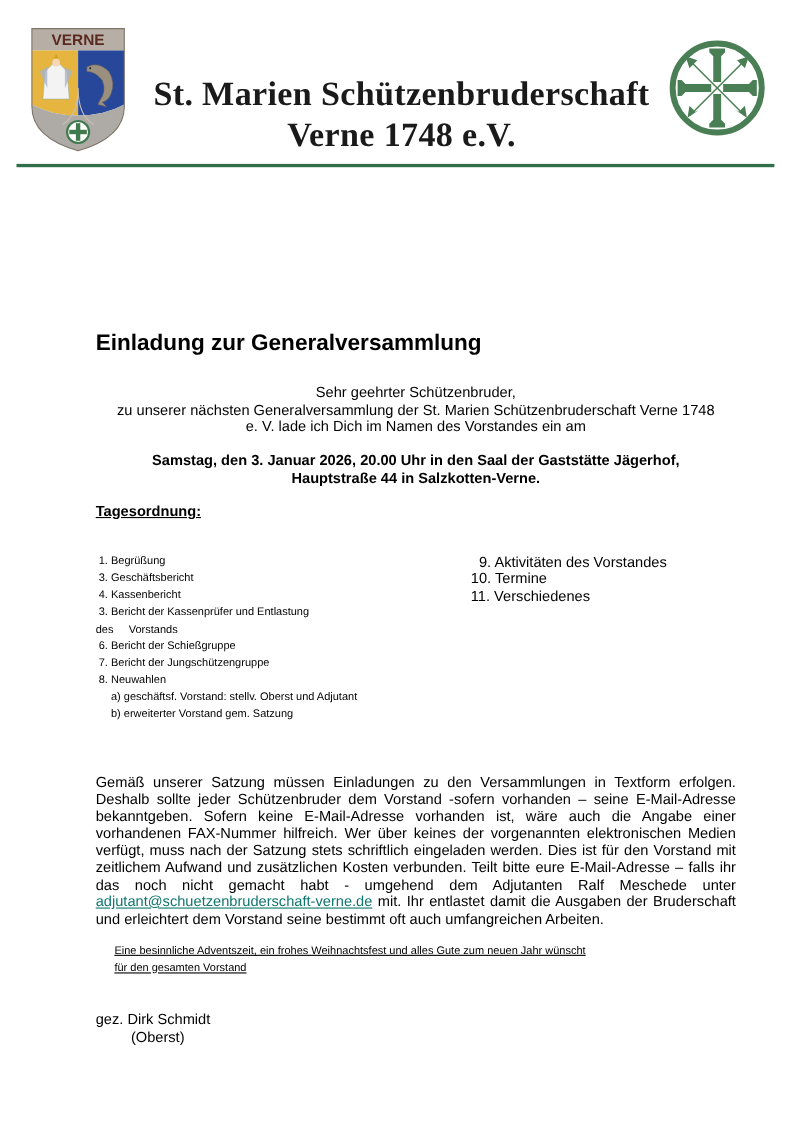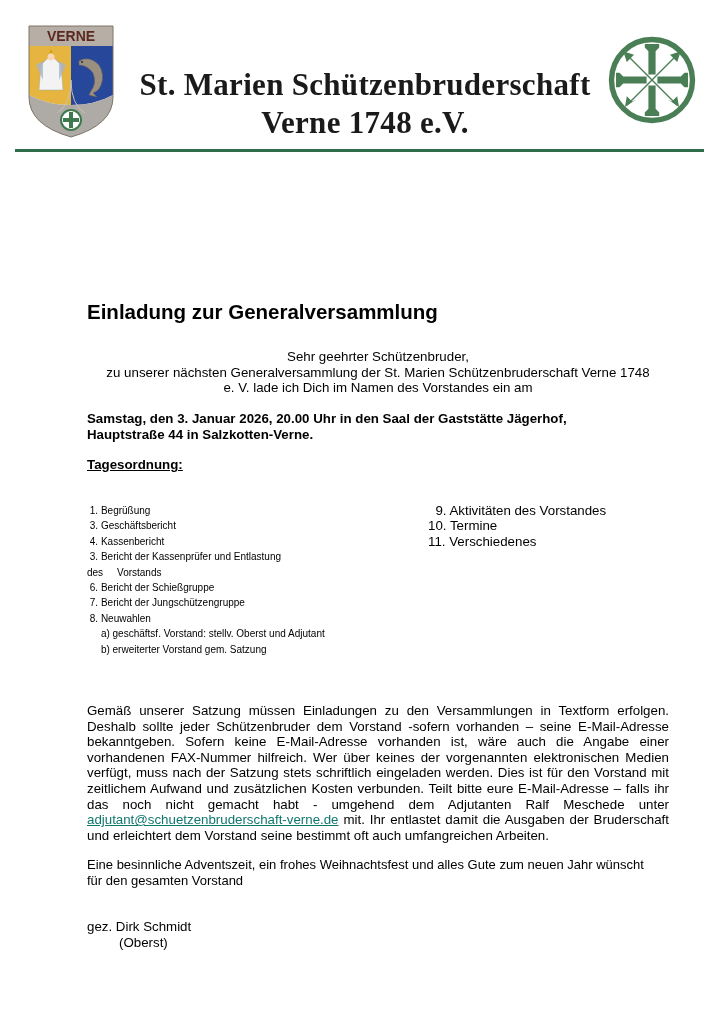--- a/index.html
+++ b/index.html
@@ -63,21 +63,21 @@
       font-size: 20.5px;
       font-weight: bold;
       white-space: nowrap;
     }
     .greeting { top: 349px; text-align: center; }
     .greeting div { white-space: nowrap; }
     .event {
       position: absolute;
       left: 87px; top: 411px;
       width: 582px;
-      text-align: left;
+      text-align: center;
       font-weight: bold;
       font-size: 13.3px;
       line-height: 16px;
     }
     .agenda-heading {
       position: absolute;
       left: 87px; top: 457px;
       font-weight: bold;
       font-size: 13.3px;
       text-decoration: underline;
@@ -102,24 +102,25 @@
       font-size: 13.3px;
       line-height: 15.6px;
       text-align: justify;
     }
     .para a {
       color: #0f766e;
       text-decoration: underline;
     }
     .closing {
       position: absolute;
-      left: 87px; top: 857px;
+      left: 104px; top: 857px;
       width: 590px;
-      font-size: 13px;
+      font-size: 10px;
       line-height: 15.6px;
+      text-decoration: underline;
     }
     .signature {
       position: absolute;
       left: 87px; top: 919px;
       font-size: 13.3px;
       line-height: 15.6px;
     }
     .signature .role { padding-left: 32px; }
   </style>
 </head>

